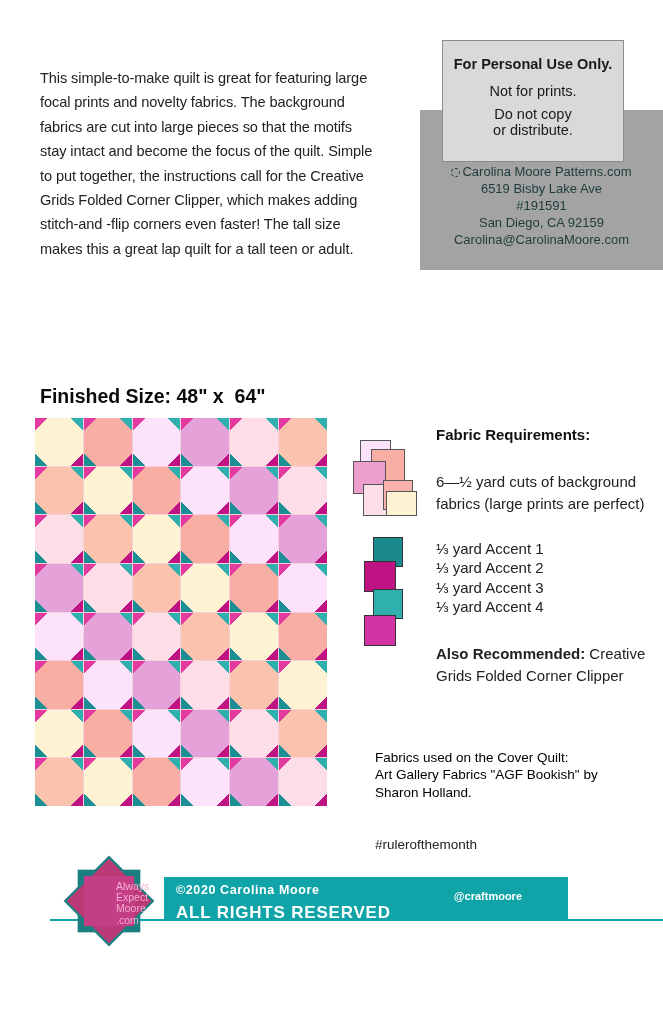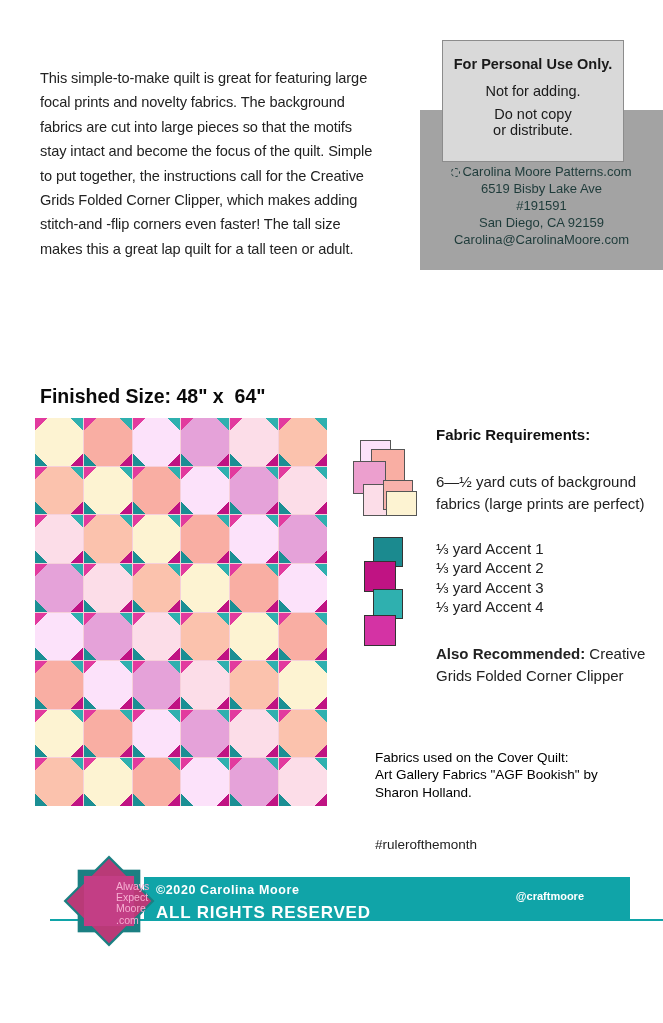--- a/index.html
+++ b/index.html
@@ -137,22 +137,22 @@
   }
 
   
   .footer-line {
     position: absolute;
     left: 50px; top: 919px;
     width: 613px; height: 2px;
   }
   .footer-bar {
     position: absolute;
-    left: 144px; top: 877px;
-    width: 486px; height: 44px;
+    left: 164px; top: 877px;
+    width: 404px; height: 44px;
     color: #ffffff;
   }
   .footer-copy {
     position: absolute; left: 12px; top: 6px;
     font-size: 12.5px; font-weight: bold; letter-spacing: 0.6px;
   }
   .footer-rights {
     position: absolute; left: 12px; top: 26px;
     font-size: 17px; font-weight: bold; letter-spacing: 0.8px;
   }
@@ -178,21 +178,21 @@
 </style>
 </head>
 <body>
 
 <div class="page">
 
   <p class="intro">This simple-to-make quilt is great for featuring large focal prints and novelty fabrics. The background fabrics are cut into large pieces so that the motifs stay intact and become the focus of the quilt. Simple to put together, the instructions call for the Creative Grids Folded Corner Clipper, which makes adding stitch-and -flip corners even faster! The tall size makes this a great lap quilt for a tall teen or adult.</p>
 
   <div class="usage-box" style="background-color: rgb(217, 217, 217);">
     <div class="u1">For Personal Use Only.</div>
-    <div class="u2">Not for adding.</div>
+    <div class="u2">Not for prints.</div>
     <div class="u3">Do not copy</div>
     <div class="u4">or distribute.</div>
   </div>
 
   <div class="contact-box" style="background-color: #a3a3a3;">
     <div>
       <span class="dashed-circle"></span><span>Carolina Moore Patterns.com</span>
     </div>
     <div>6519 Bisby Lake Ave</div>
     <div>#191591</div>

